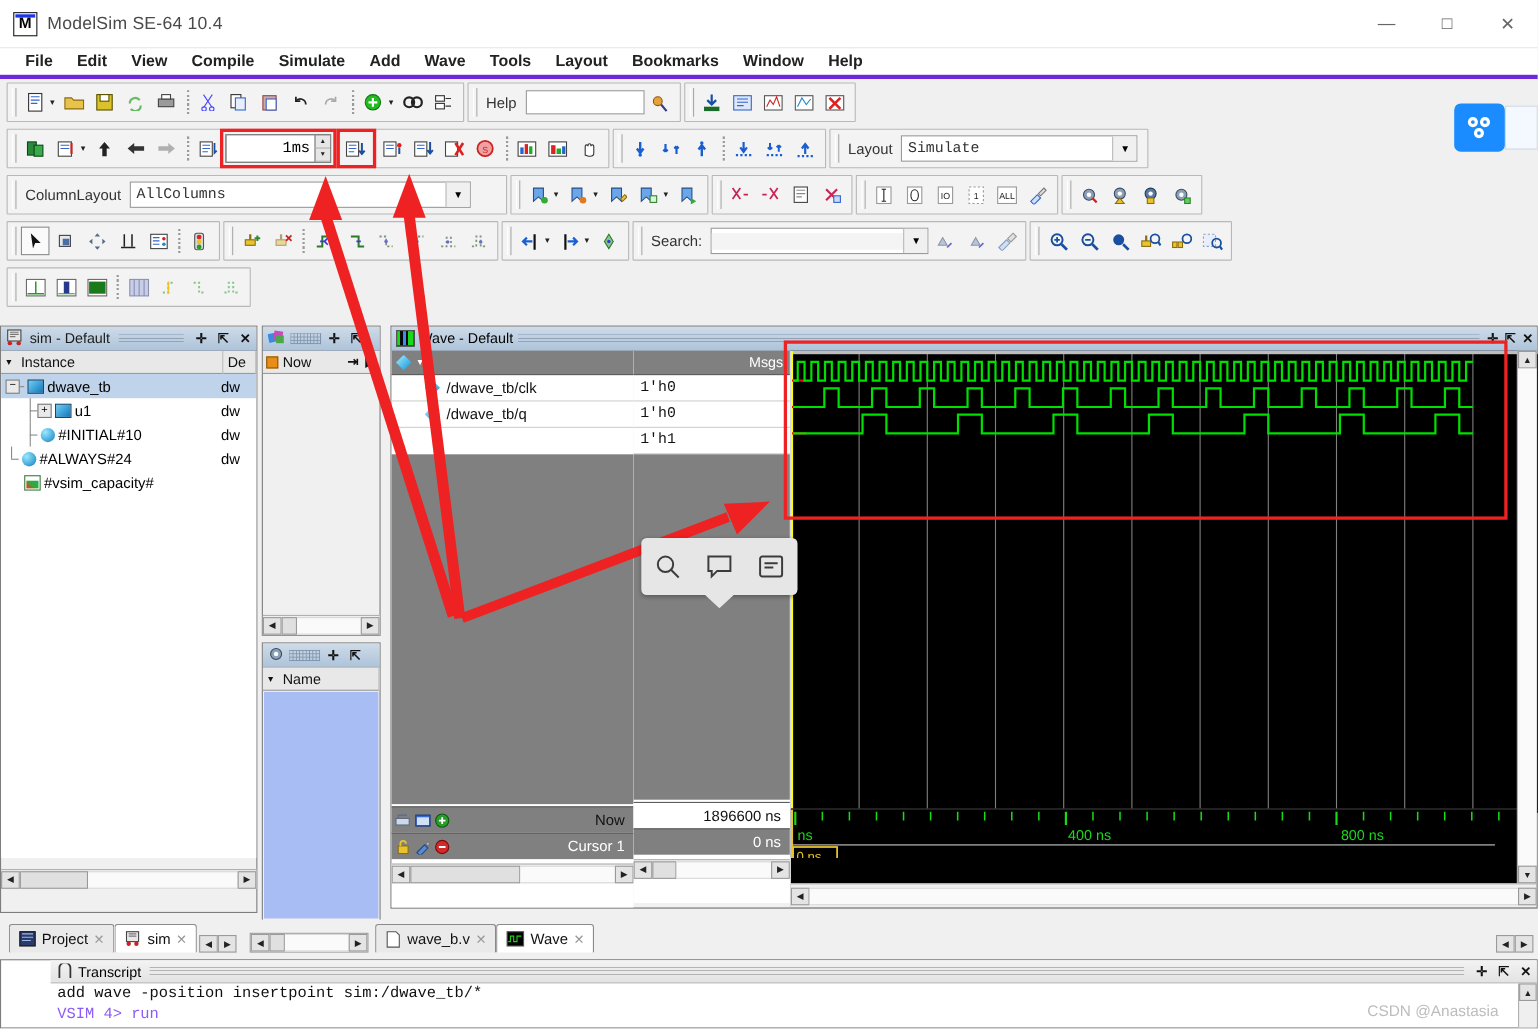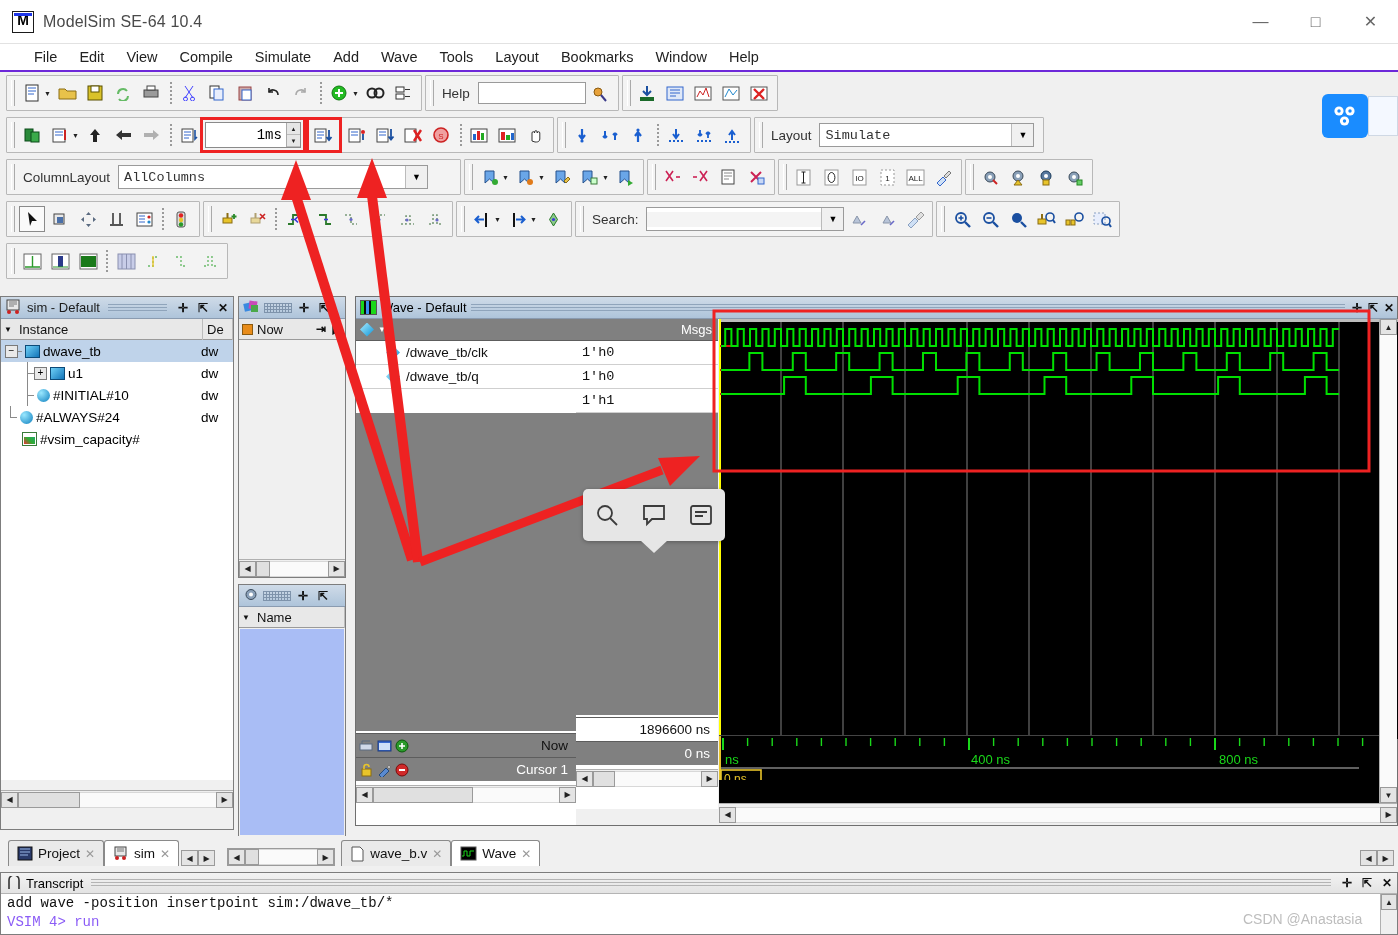--- a/index.html
+++ b/index.html
@@ -28,21 +28,21 @@
     content:""; position:absolute; left:1px; right:1px; top:1px; height:3px;
     background:#1d35e8;
   }
   #app-title { font-size:16px; color:#4a4a4a; letter-spacing:.2px;}
   #wincontrols { margin-left:auto; display:flex; height:44px;}
   .wc { width:55px; height:44px; display:flex; align-items:center; justify-content:center;
         color:#666; font-size:16px;}
 
   
   #menubar { height:28px; background:#fff; display:flex; align-items:center;
-             padding-left:23px; border-bottom:2px solid #6d28d9;}
+             padding-left:12px; border-bottom:4px solid #6d28d9;font-weight:bold;}
   #menubar .mi { padding:3px 11px; font-size:14.5px; color:#222; }
 
   
   .tbrow { display:flex; align-items:center; background:#f0f0f0; padding:3px 4px 3px 6px; gap:3px;}
   .tgrp {
     display:flex; align-items:center; gap:2px;
     border:1px solid #b8b8b8; background:#f3f3f3;
     padding:2px 4px; height:36px; border-radius:1px;
   }
   .grip { width:4px; height:26px; border-left:1px solid #fff; border-right:1px solid #aaa; margin-right:2px;}
@@ -130,21 +130,21 @@
   .strack{flex:1;height:16px;background:#fafafa;border-top:1px solid #d8d8d8;border-bottom:1px solid #d8d8d8;}
   .vsb{width:18px;background:#efefef;border-left:1px solid #b0b0b0;display:flex;flex-direction:column;align-items:center;}
 
   
   #wavepane{position:absolute;left:355px;top:0;width:1043px;height:530px;border:1px solid #6f6f6f;background:#f0f0f0;}
   #wavehdr{height:22px;display:flex;align-items:center;
      background:linear-gradient(to bottom,#cfdbe8,#aec4da);border-bottom:1px solid #8a9bb0;}
   .wvicon{width:17px;height:15px;margin:0 4px;background:#0a0a0a;border:1px solid #555;
      background-image:linear-gradient(90deg,#1ad81a 0 3px,transparent 3px 5px,#3a8ef0 5px 8px,transparent 8px 10px,#1ad81a 10px 13px);}
   #sigcol{position:absolute;left:0;top:22px;width:220px;bottom:0;background:#fff;}
-  #valcol{position:absolute;left:220px;top:22px;width:142px;bottom:16px;background:#fff;}
+  #valcol{position:absolute;left:220px;top:22px;width:142px;bottom:4px;background:#fff;}
   #wavearea{position:absolute;left:363px;top:22px;right:0;bottom:0;background:#000;}
   .waverowhdr{height:22px;background:#808080;border-bottom:1px solid #5d5d5d;
      display:flex;align-items:center;color:#fff;font-size:13px;}
   .sigrow{height:24px;display:flex;align-items:center;border-bottom:1px solid #cfcfcf;
      font-size:13.5px;color:#111;padding-left:30px;white-space:nowrap;}
   .sigrow .diamond{width:14px;height:14px;margin-right:6px;}
   .valrow{height:24px;display:flex;align-items:center;border-bottom:1px solid #cfcfcf;
      font-size:13.5px;color:#111;padding-left:6px;font-family:"Liberation Mono",monospace;}
 
   .cursorbar{height:24px;background:#808080;border-top:1px solid #5d5d5d;display:flex;align-items:center;
@@ -166,21 +166,21 @@
 
   
   #tabsrow{position:absolute;left:0;top:836px;width:1398px;height:30px;background:#f0f0f0;display:flex;align-items:flex-end;}
   .wtab{display:flex;align-items:center;gap:5px;height:26px;padding:0 8px;
      border:1px solid #8a8a8a;border-bottom:none;background:#eaeaea;font-size:13.5px;color:#111;
      border-radius:3px 3px 0 0;}
   .wtab.active{background:#fff;}
   .wtab .x{color:#999;font-size:12px;}
 
   
-  #transcript{position:absolute;left:0;top:872px;width:1398px;height:63px;background:#fff;border:1px solid #7d7d7d;}
+  #transcript{position:absolute;left:0;top:872px;width:1398px;height:63px;background:#fff;border:1px solid #7d7d7d;padding-left:45px;}
   #transhdr{height:21px;display:flex;align-items:center;gap:4px;
      background:linear-gradient(to bottom,#f3f3f3,#e3e3e3);border-bottom:1px solid #b4b4b4;padding:0 2px;}
   .tline2{font-family:"Liberation Mono", monospace;font-size:14px;color:#111;padding-left:6px;line-height:19px;}
   .tline2.blue{color:#8b5cf6;}
 
   #badge{position:absolute;left:1322px;top:94px;width:46px;height:44px;background:#1a8cff;border-radius:6px;
      display:flex;align-items:center;justify-content:center;}
   #badgefield{position:absolute;left:1368px;top:96px;width:30px;height:40px;background:#f4f8ff;border:1px solid #cfd8e4;}
 
   #watermark{position:absolute;left:1243px;top:911px;font-size:14px;color:#bdbdbd;}

